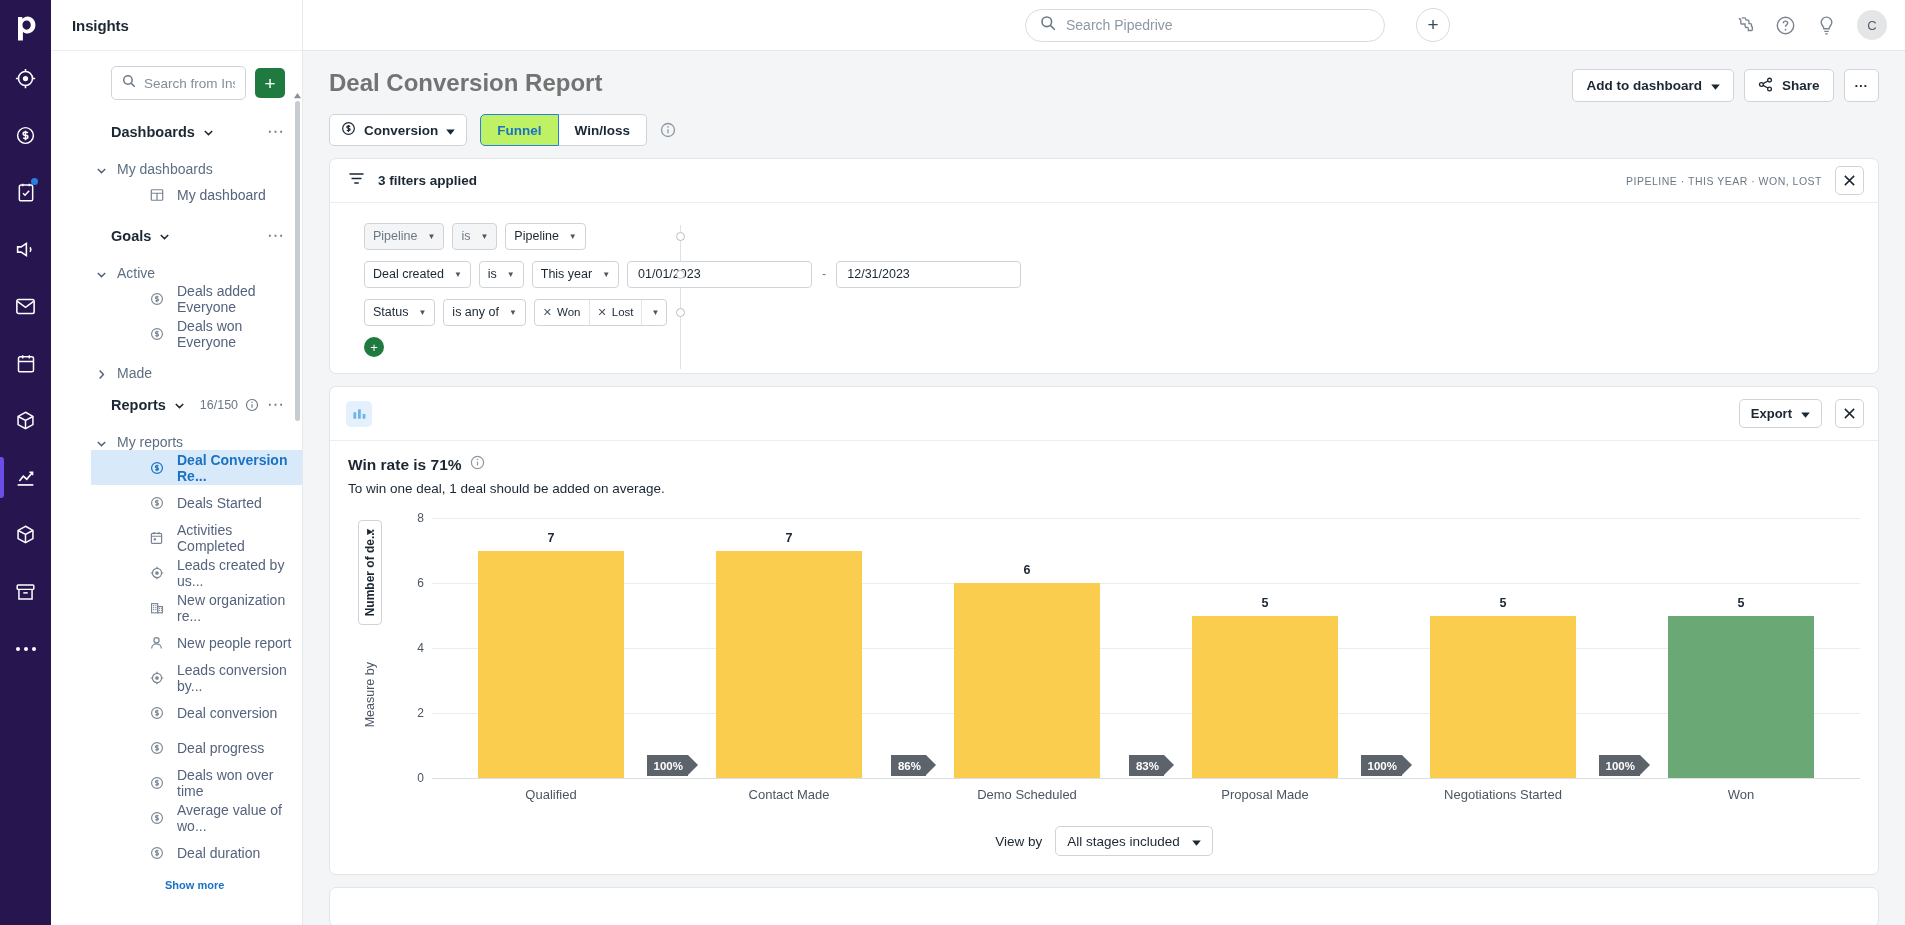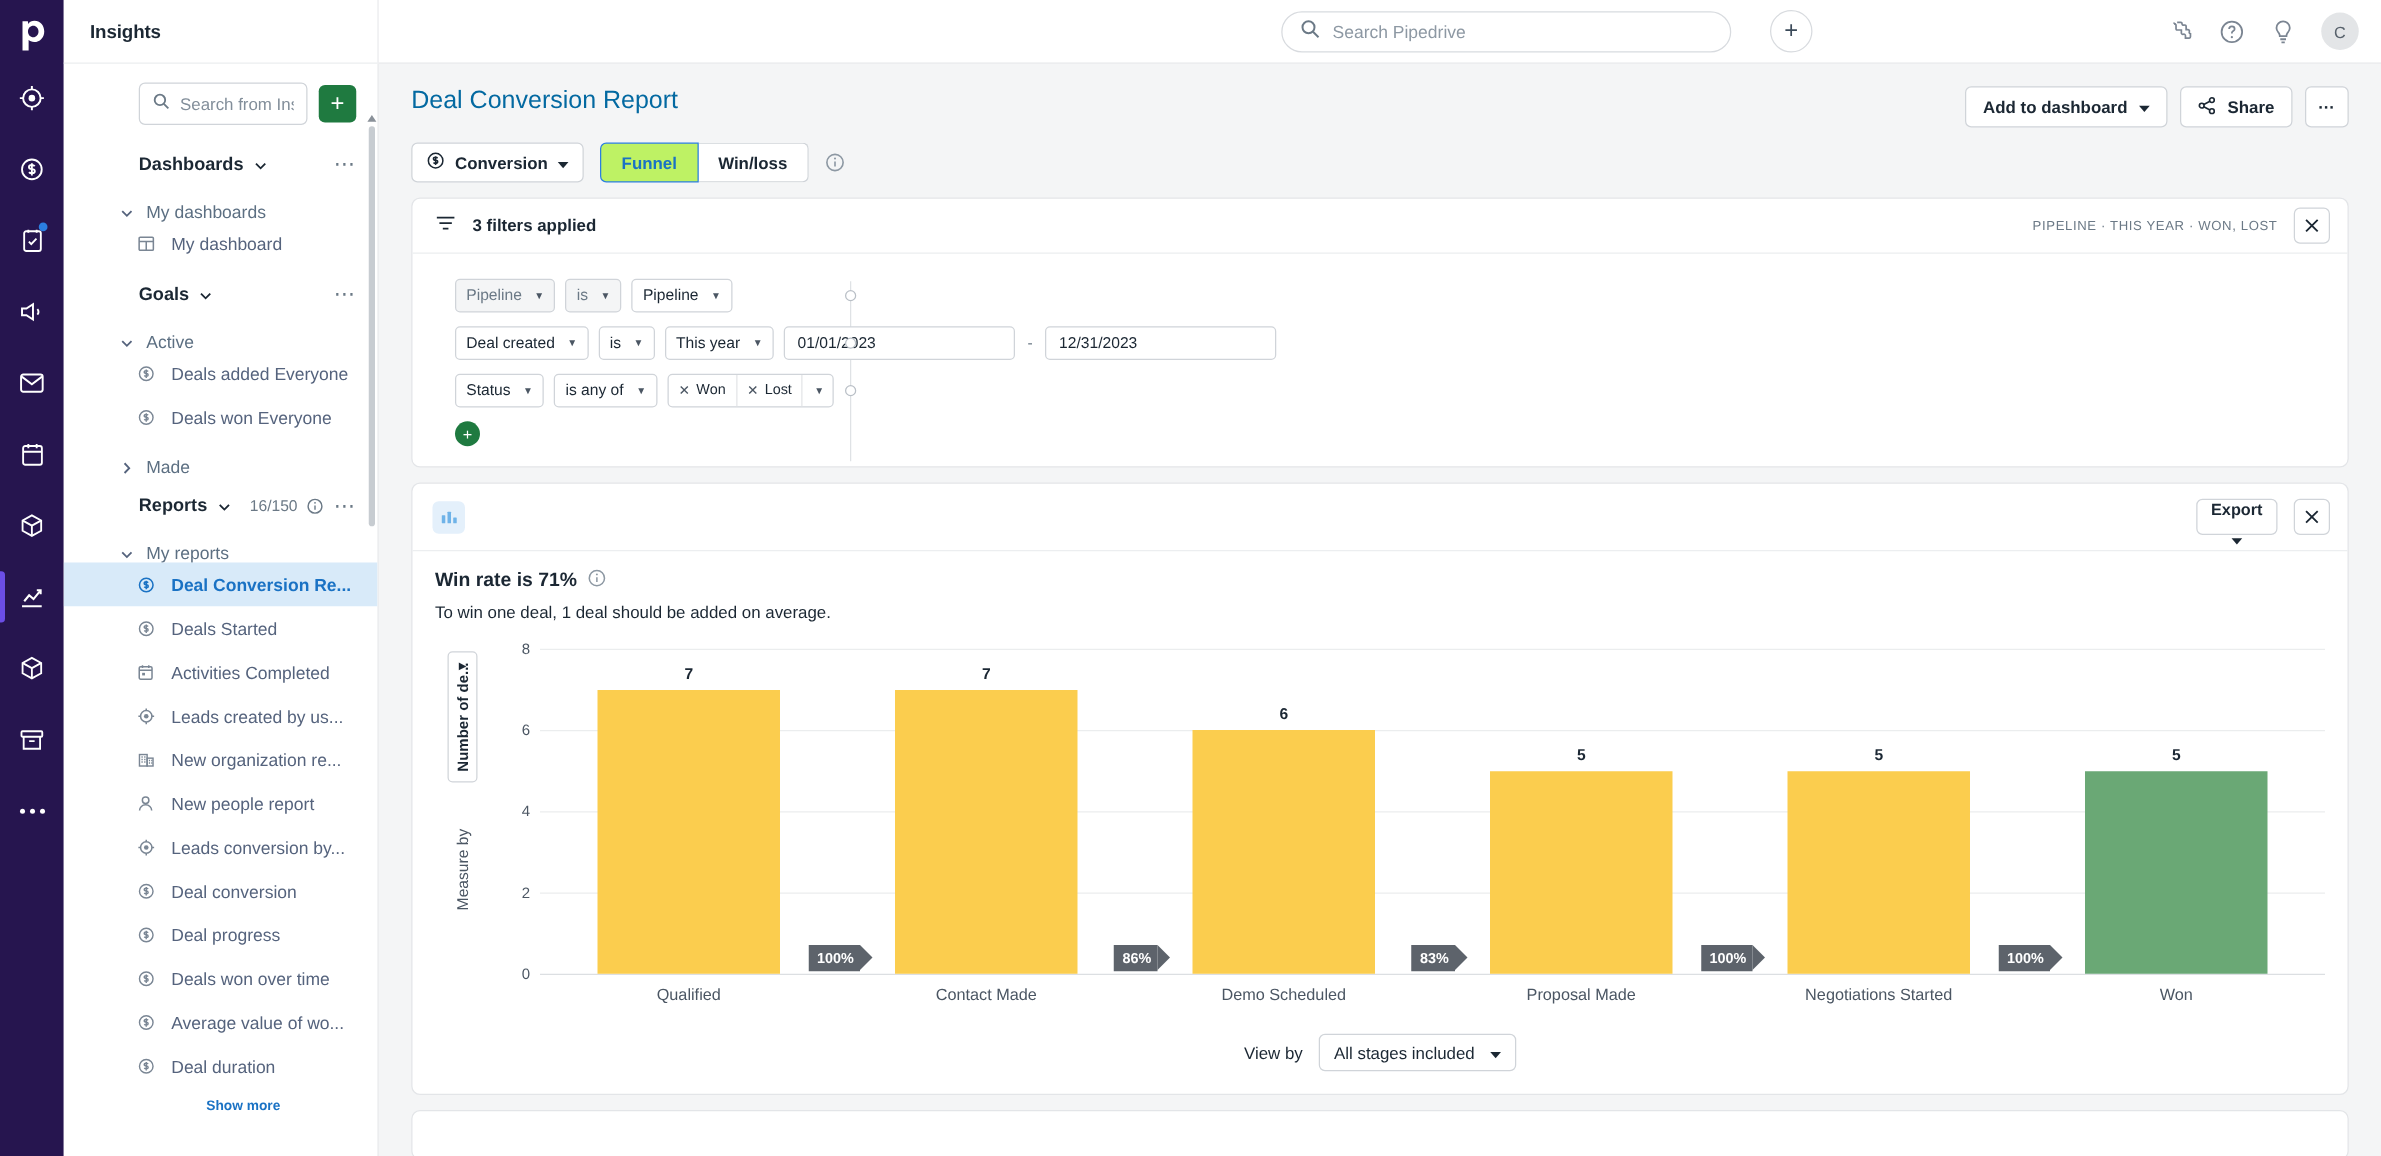--- a/index.html
+++ b/index.html
@@ -66,21 +66,21 @@
   .sec-head .cnt { margin-left:14px; font-size:12.5px; color:#6b7986; }
   .sec-head .ic { margin-left:7px; color:#6b7986; display:flex; }
   .sec-head .dots { margin-left:auto; color:#6b7986; font-size:17px; letter-spacing:1px; line-height:10px; }
   .grp {
     display:flex; align-items:flex-end; gap:10px; height:30px; padding-left:66px; cursor:pointer;
     font-size:14px; color:#5c6f82;
   }
   .grp .chev { position:absolute; margin-left:-22px; color:#55637d; display:flex; }
   .item {
     display:flex; align-items:center; gap:10px; height:35px; padding-left:86px; cursor:pointer;
-    font-size:14px; color:#55637d; position:relative;
+    font-size:14px; color:#55637d; position:relative;margin-left:40px;
   }
   .item .iw { position:absolute; left:59px; display:flex; align-items:center; color:#7a8694; }
   .item.sel { background:#d8eaf9; color:#1a72c4; font-weight:700; }
   .item.sel .iw { color:#1a72c4; }
   .showmore { font-size:11px; color:#1a72c4; font-weight:700; padding-left:114px; height:30px; display:flex; align-items:center; cursor:pointer;}
   .sb-scroll {
     position:absolute; right:2px; top:50px; width:5px; height:320px;
     background:#c7ccd1; border-radius:3px;
   }
   .sb-scroll-arrow { position:absolute; right:0px; top:36px; width:9px; height:9px; color:#8a9199; }
@@ -105,21 +105,21 @@
   }
   .topbar-right { position:absolute; right:18px; display:flex; align-items:center; gap:21px; }
   .tb-ico { color:#7b8592; display:flex; cursor:pointer; }
   .avatar {
     width:30px; height:30px; border-radius:50%; background:#e3e5e7; color:#57616b;
     display:flex; align-items:center; justify-content:center; font-size:13px; cursor:pointer;
   }
 
   .content { flex:1; overflow-y:hidden; padding: 0; }
   .rhead { display:flex; align-items:flex-start; padding: 18px 26px 0 26px; }
-  .rtitle { font-size: 20px; font-weight:400; color:#0369a1; }
+  .rtitle { font-size: 24px; font-weight:700; color:#737373; }
   .rhead-right { margin-left:auto; display:flex; gap:10px; }
   .wbtn {
     height:33px; background:#fff; border:1px solid #d0d4d9; border-radius:5px;
     display:flex; align-items:center; gap:9px; padding: 0 13px; cursor:pointer;
     font-size:13.5px; color:#1b2733; font-weight:700; white-space:nowrap;
   }
   .wbtn.icononly { padding: 0 10px; }
 
   .rtabs { display:flex; align-items:center; gap:13px; padding: 12px 38px 0 26px; }
   .pillbtn {
@@ -184,21 +184,21 @@
     display:flex; align-items:center; justify-content:center; font-size:13px; line-height:1;
     margin-left:34px; margin-top:6px; cursor:pointer;
   }
 
   .chead { display:flex; align-items:center; height:54px; padding: 0 14px 0 16px; border-bottom:1px solid #eceef0; }
   .cico { width:26px; height:26px; border-radius:5px; background:#e4f0fb; display:flex; align-items:center; justify-content:center; }
   .chead-right { margin-left:auto; display:flex; align-items:center; }
   .expbtn {
     height:29px; border:1px solid #d0d4d9; border-radius:5px; background:#fff;
     display:flex; align-items:center; gap:9px; padding: 0 11px; cursor:pointer;
-    font-size:13px; color:#1b2733; font-weight:700;flex-direction:column;
+    font-size:13px; color:#1b2733; font-weight:700;
   }
 
   .cbody { padding: 14px 18px 0 18px; }
   .winrate { display:flex; align-items:center; gap:8px; }
   .winrate .t { font-size:15.5px; font-weight:700; color:#1b2733; }
   .winsub { font-size:13.5px; color:#1b2733; margin-top:7px; }
 
   
   .chartwrap { position:relative; height:300px; margin-top: 14px; display:flex; }
   .axisleft { width:54px; position:relative; flex:0 0 54px; }

